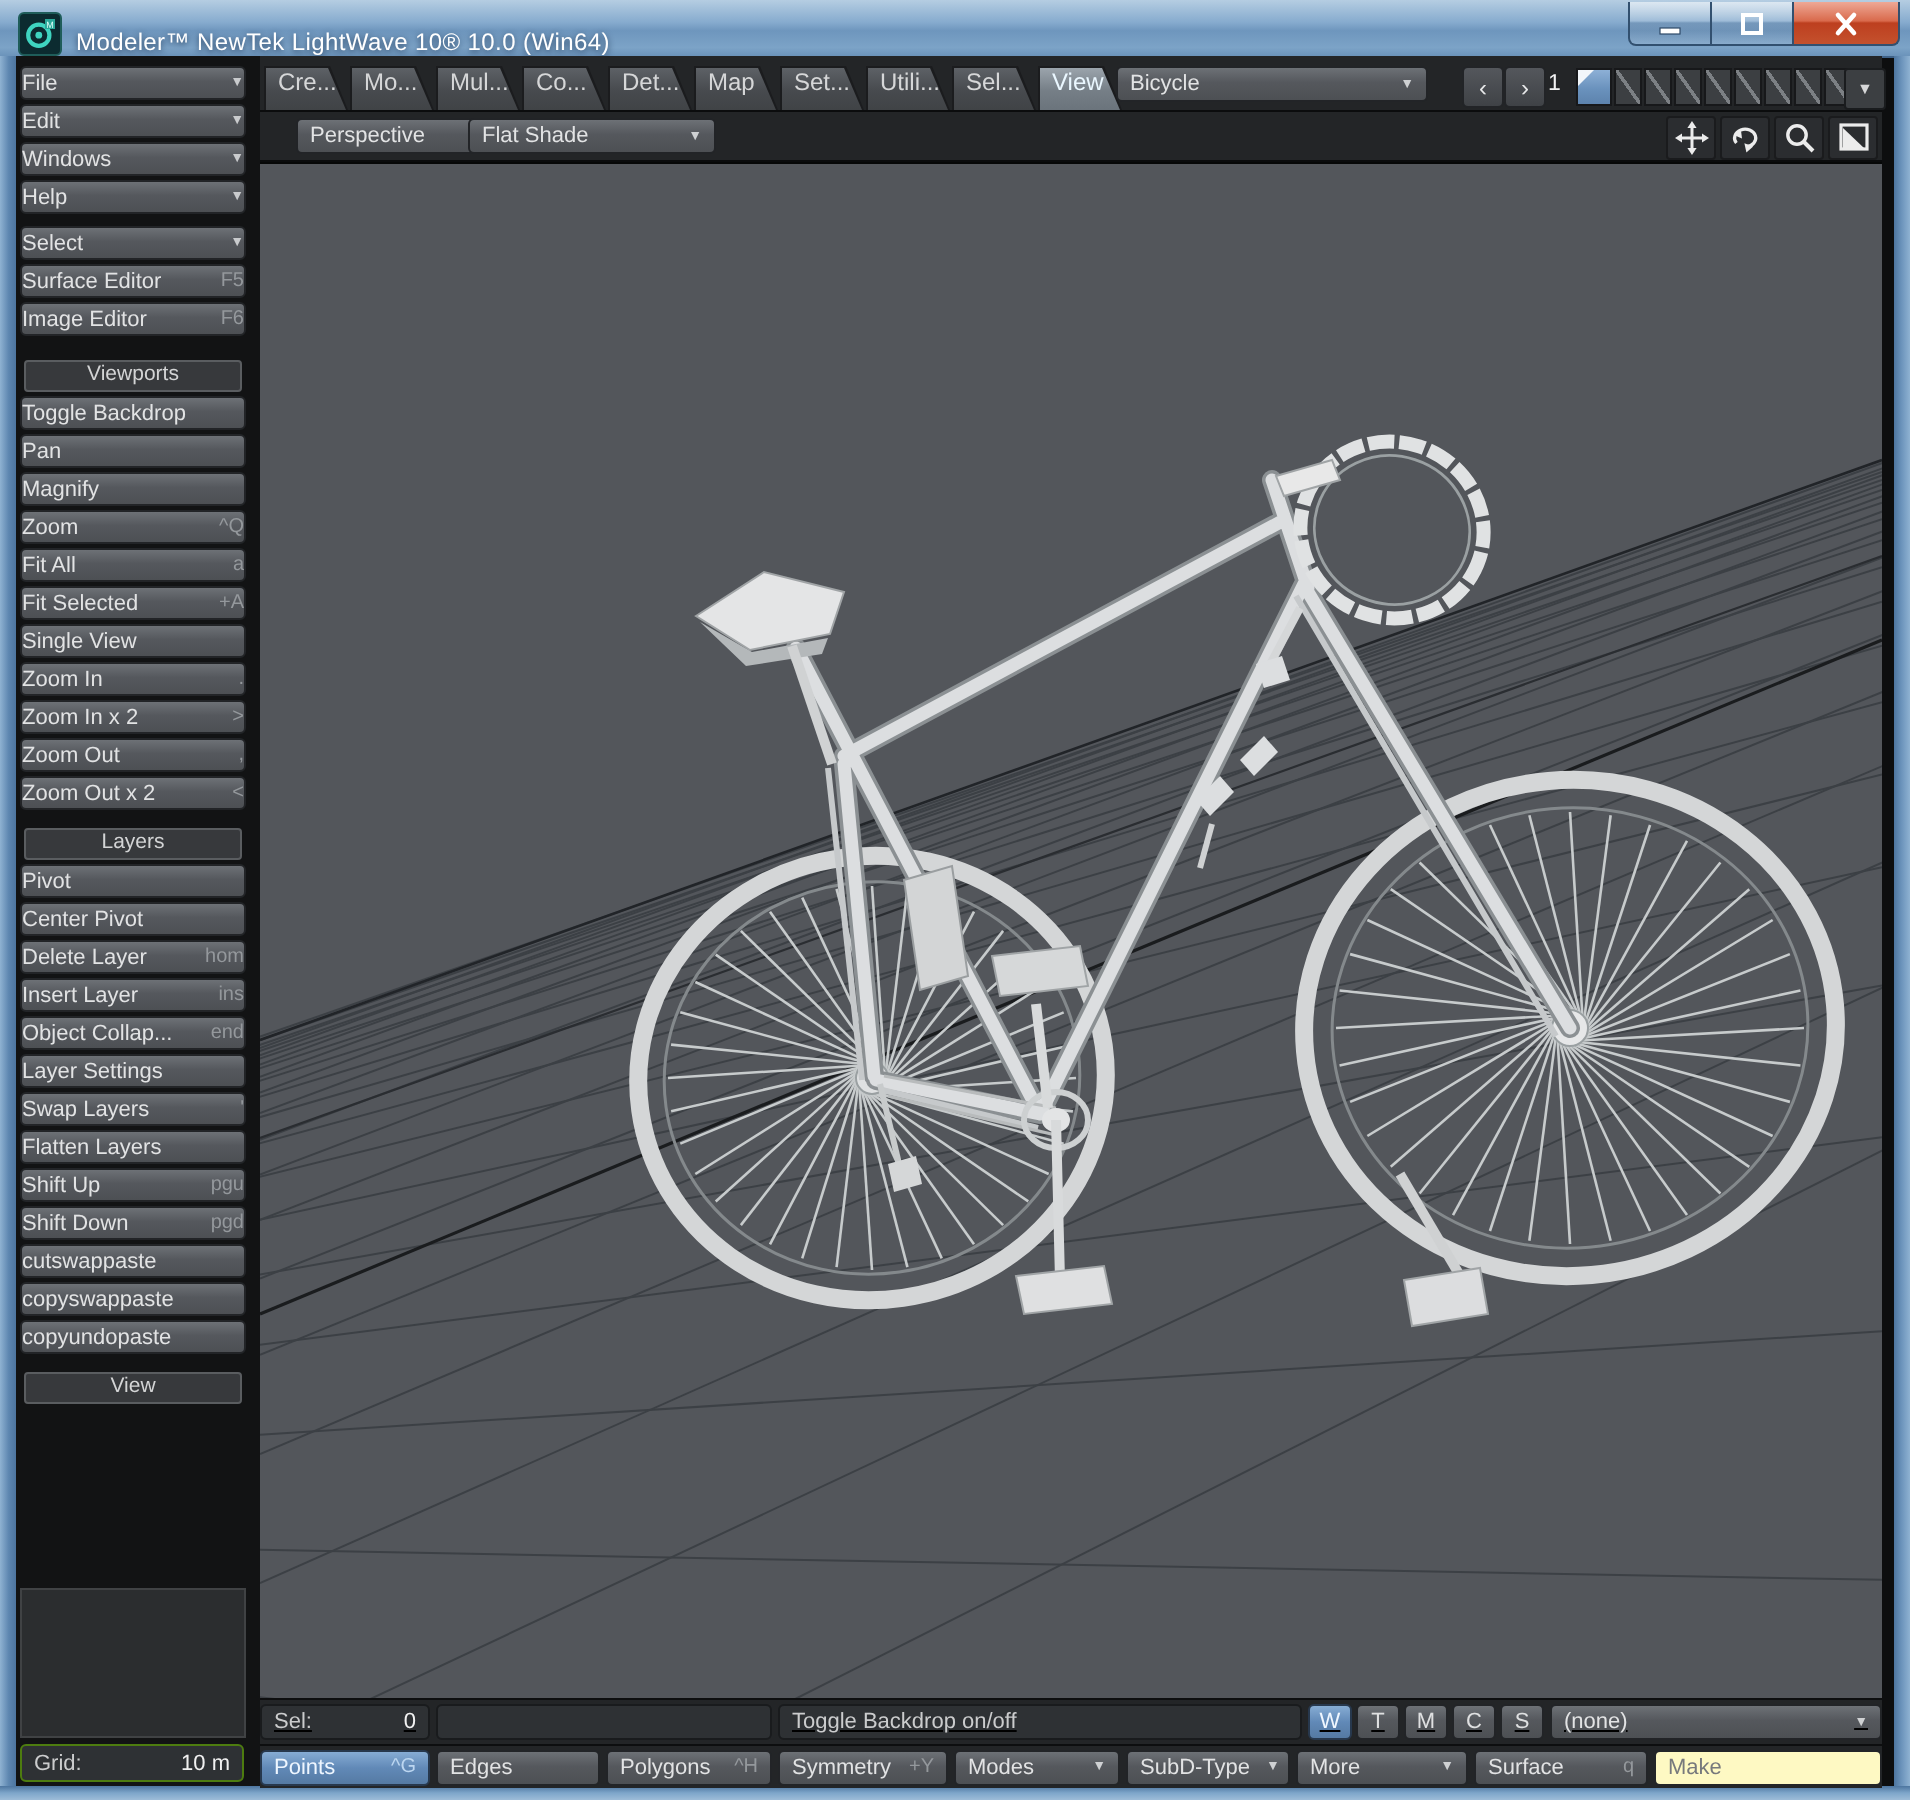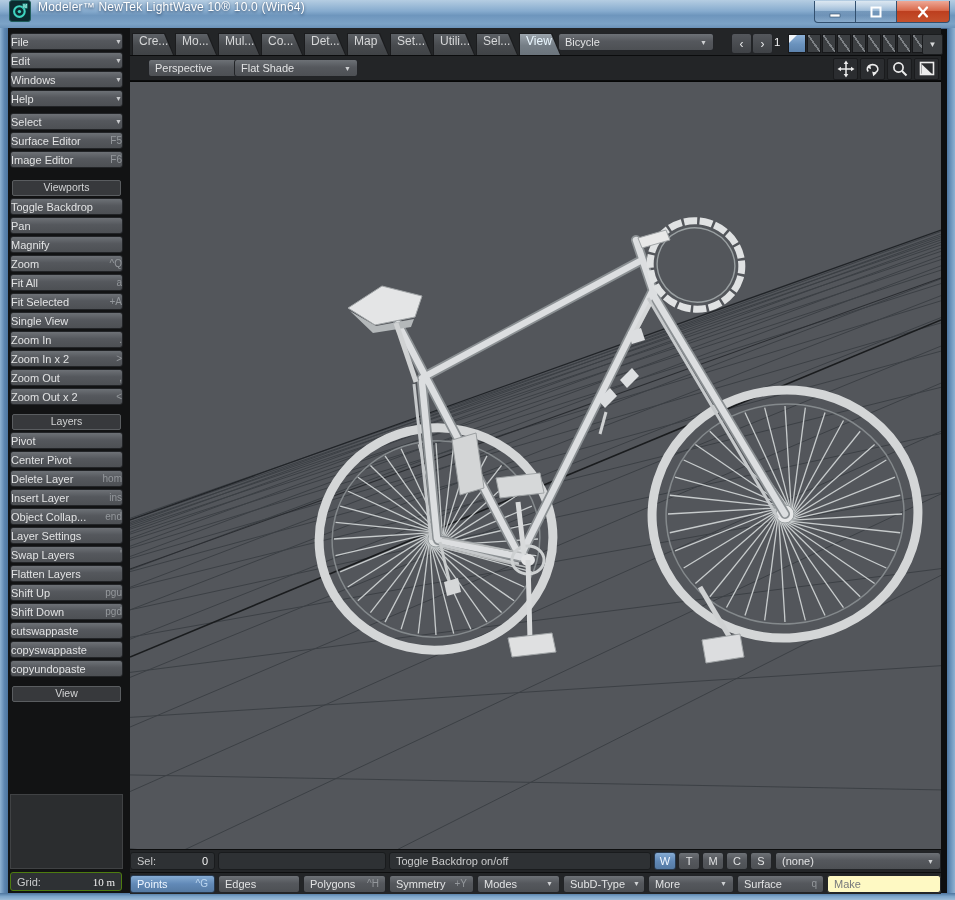--- a/index.html
+++ b/index.html
@@ -1,21 +1,21 @@
 <!DOCTYPE html>
 <html><head>
 <meta charset="utf-8">
 <style>
   html,body{margin:0;padding:0;background:#5a6b7d;font-family:"Liberation Sans",sans-serif;}
   .window{position:relative;width:955px;height:900px;background:#0d0e0f;overflow:hidden;
           outline:1px solid #23303f;}
   
   .titlebar{position:absolute;left:0;top:0;width:955px;height:28px;
     background:linear-gradient(#b5cde2,#86abce 40%,#6e96bd 55%,#7ca3c7 85%,#6b93ba);
-    border-bottom:1px solid #3f6288;display:flex;align-items:flex-start;}
+    border-bottom:1px solid #3f6288;display:flex;align-items:flex-end;}
   .app-icon{width:20px;height:20px;margin:0 7px 0 9px;border-radius:3px;
     background:#0c2b30;border:1px solid #1f5d5a;position:relative;}
   .app-icon svg{position:absolute;left:1px;top:1px;}
   .title-text{color:#fff;font-size:12px;text-shadow:0 1px 3px rgba(10,30,60,.8);letter-spacing:.2px;}
   .winbtns{position:absolute;right:5px;top:1px;display:flex;}
   .winbtn{width:40px;height:21px;border:1px solid #32506f;border-top:none;
     background:linear-gradient(rgba(255,255,255,.55),rgba(255,255,255,.18) 45%,rgba(70,100,135,.25) 50%,rgba(255,255,255,.12));
     display:flex;align-items:center;justify-content:center;}
   .winbtn.min{border-radius:0 0 0 4px;}
   .winbtn.max{border-left:none;border-right:none;}
@@ -38,21 +38,21 @@
   .side-btn .sc{color:#94989c;font-size:10px;margin-left:3px;}
   .side-btn .caret{color:#c9cbcd;font-size:7px;margin-left:3px;}
   .side-gap4{height:4px;} .side-gap10{height:10px;} .side-gap7{height:7px;}
   .grp-head{margin:0 9px 2px 4px;height:14px;border:1px solid #5a5d60;background:#37393c;
     border-radius:2px;color:#d3d4d5;font-size:10.5px;line-height:13px;text-align:center;}
   .side-panel{position:absolute;left:2px;bottom:24px;width:111px;height:73px;
     background:#2b2d2f;border:1px solid #404244;}
   .grid-box{position:absolute;left:2px;bottom:2px;width:112px;height:19px;background:#2e3134;
     border:1px solid #4d7c0f;border-radius:3px;color:#cbcccd;font-size:11px;
     display:flex;align-items:center;padding:0 6px;box-sizing:border-box;}
-  .grid-box .val{margin-left:auto;color:#f0f0f0;font-family:Liberation Serif, serif;}
+  .grid-box .val{margin-left:auto;color:#f0f0f0;}
   
   .main{position:absolute;left:130px;top:28px;width:811px;height:865px;}
   .tab-row{position:relative;height:27px;background:#232527;border-bottom:1px solid #0b0c0d;}
   .tabs{position:absolute;left:2px;top:5px;display:flex;height:22px;}
   .tab{position:relative;width:42px;height:22px;margin-right:1px;
        clip-path:polygon(0 0,calc(100% - 9px) 0,100% 100%,0 100%);
        background:#1b1c1e;}
   .tab .face{position:absolute;inset:1px 1px 0 1px;
        clip-path:polygon(0 0,calc(100% - 9px) 0,100% 100%,0 100%);
        background:linear-gradient(#5d6166,#474a4e 55%,#404346);
@@ -81,21 +81,21 @@
   .drop-btn .caret{margin-left:auto;font-size:7px;color:#cfd1d3;padding-left:8px;}
   .tb-persp{position:absolute;left:18px;top:3px;width:100px;}
   .tb-shade{position:absolute;left:104px;top:3px;width:124px;}
   .vp-icons{position:absolute;right:2px;top:2px;display:flex;gap:2px;}
   .vp-icon{width:23px;height:20px;background:#2b2d30;border:1px solid #1a1b1d;border-radius:2px;
      display:flex;align-items:center;justify-content:center;}
   
   .viewport{position:relative;width:811px;height:767px;background:#53565b;border-top:1px solid #060707;}
   
   .srow1{position:relative;height:22px;background:#232527;display:grid;margin-top:1px;
-     grid-template-columns:85px 168px 262px 118px 1fr;gap:3px;align-items:center;}
+     grid-template-columns:85px 168px 262px 118px 1fr;gap:3px;align-items:center;text-decoration:underline;}
   .srow2{position:relative;height:21px;background:#232527;display:grid;margin-top:1px;
      grid-template-columns:85px 82px 83px 85px 83px 82px 86px 87px 1fr;gap:3px;align-items:center;}
   .sbox{height:18px;background:#2e3134;border:1px solid #191b1d;border-radius:3px;
      color:#cbcccd;font-size:11px;display:flex;align-items:center;padding:0 6px;box-sizing:border-box;}
   .sbox .val{margin-left:auto;color:#f2f2f2;}
   .mode-btns{display:flex;gap:2px;}
   .mode-btn{width:22px;height:18px;border:1px solid #222427;border-radius:3px;box-sizing:border-box;
      background:linear-gradient(#6d7176,#55585d 45%,#4d5054);color:#dfe0e1;font-size:11px;
      display:flex;align-items:center;justify-content:center;}
   .mode-btn.active{background:linear-gradient(#86acd4,#6189b7 50%,#557aa3);color:#f0f7ff;border-color:#27384d;}

